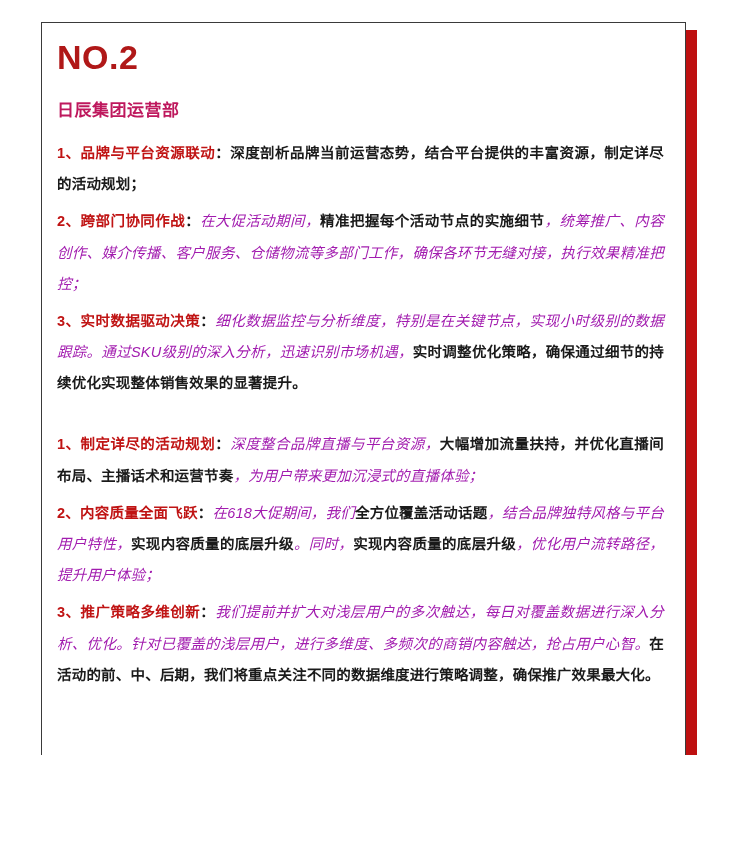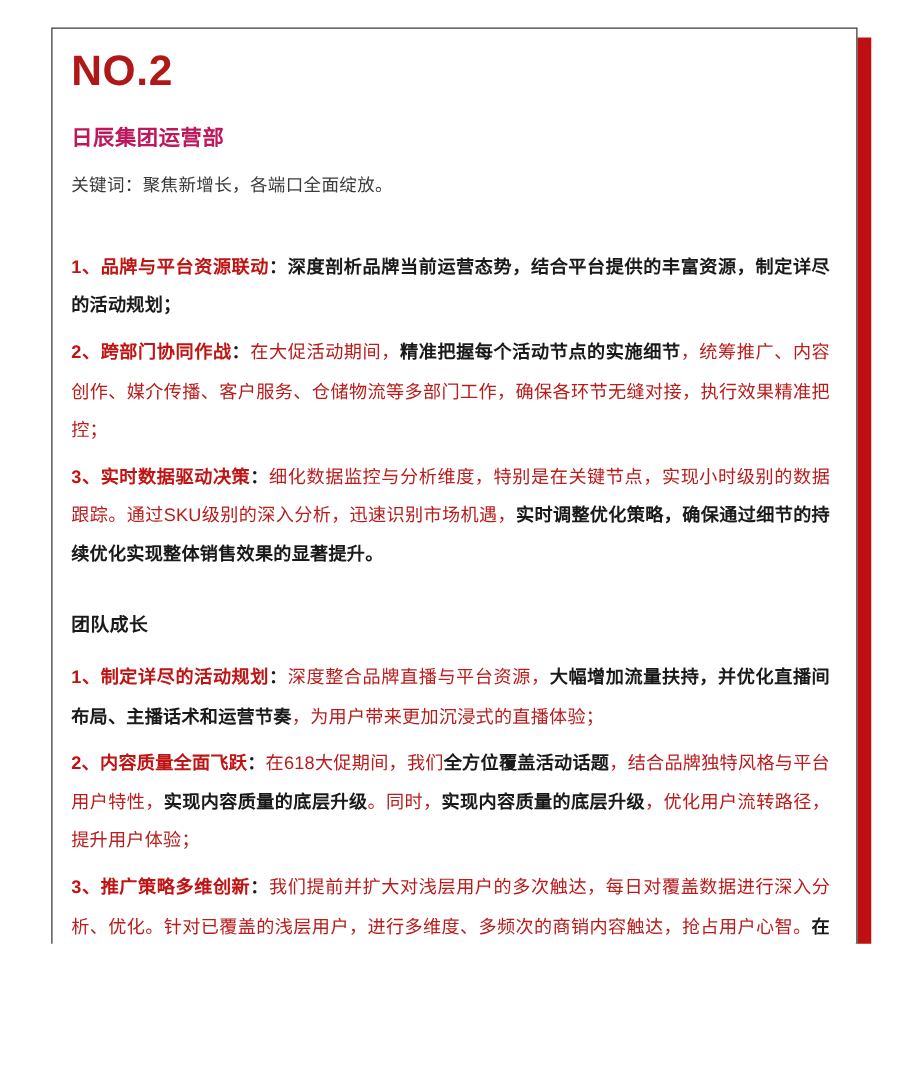--- a/index.html
+++ b/index.html
@@ -110,41 +110,39 @@
 
   .lead {
     color: #c01414;
     font-weight: bold;
   }
   .colon {
     color: #1a1a1a;
     font-weight: bold;
   }
   .b { font-weight: bold; color: #1a1a1a; }
-  .n { font-weight: normal; color: #b91c1c; }
+  .n { font-weight: normal; color: #a21caf; font-style: italic; }
 </style>
 </head>
 <body>
 
 <div id="card">
   <div class="accent-right"></div>
   <div class="accent-bottom"></div>
   <div class="outline"></div>
 
   <div id="content">
     <div class="no-label">NO.2</div>
     <div class="org-name">日辰集团运营部</div>
-    <div class="keywords">关键词：聚焦新增长，各端口全面绽放。</div>
     <div id="sections-host">
         <div class="section">
           <p class="item"><span class="lead">1、</span><span class="lead">品牌与平台资源联动</span><span class="colon">：</span><span class="b">深度剖析品牌当前运营态势，结合平台提供的丰富资源，制定详尽的活动规划；</span></p>
           <p class="item"><span class="lead">2、</span><span class="lead">跨部门协同作战</span><span class="colon">：</span><span class="n">在大促活动期间，</span><span class="b">精准把握每个活动节点的实施细节</span><span class="n">，统筹推广、内容创作、媒介传播、客户服务、仓储物流等多部门工作，确保各环节无缝对接，执行效果精准把控；</span></p>
           <p class="item"><span class="lead">3、</span><span class="lead">实时数据驱动决策</span><span class="colon">：</span><span class="n">细化数据监控与分析维度，特别是在关键节点，实现小时级别的数据跟踪。通过SKU级别的深入分析，迅速识别市场机遇，</span><span class="b">实时调整优化策略，确保通过细节的持续优化实现整体销售效果的显著提升。</span></p>
         </div>
         <div class="section">
-          <div class="section-title">团队成长</div>
           <p class="item"><span class="lead">1、</span><span class="lead">制定详尽的活动规划</span><span class="colon">：</span><span class="n">深度整合品牌直播与平台资源，</span><span class="b">大幅增加流量扶持，并优化直播间布局、主播话术和运营节奏</span><span class="n">，为用户带来更加沉浸式的直播体验；</span></p>
           <p class="item"><span class="lead">2、</span><span class="lead">内容质量全面飞跃</span><span class="colon">：</span><span class="n">在618大促期间，我们</span><span class="b">全方位覆盖活动话题</span><span class="n">，结合品牌独特风格与平台用户特性，</span><span class="b">实现内容质量的底层升级</span><span class="n">。同时，</span><span class="b">实现内容质量的底层升级</span><span class="n">，优化用户流转路径，提升用户体验；</span></p>
           <p class="item"><span class="lead">3、</span><span class="lead">推广策略多维创新</span><span class="colon">：</span><span class="n">我们提前并扩大对浅层用户的多次触达，每日对覆盖数据进行深入分析、优化。针对已覆盖的浅层用户，进行多维度、多频次的商销内容触达，抢占用户心智。</span><span class="b">在活动的前、中、后期，我们将重点关注不同的数据维度进行策略调整，确保推广效果最大化。</span></p>
         </div>
       </div>
   </div>
 </div>
 
 </body></html>

